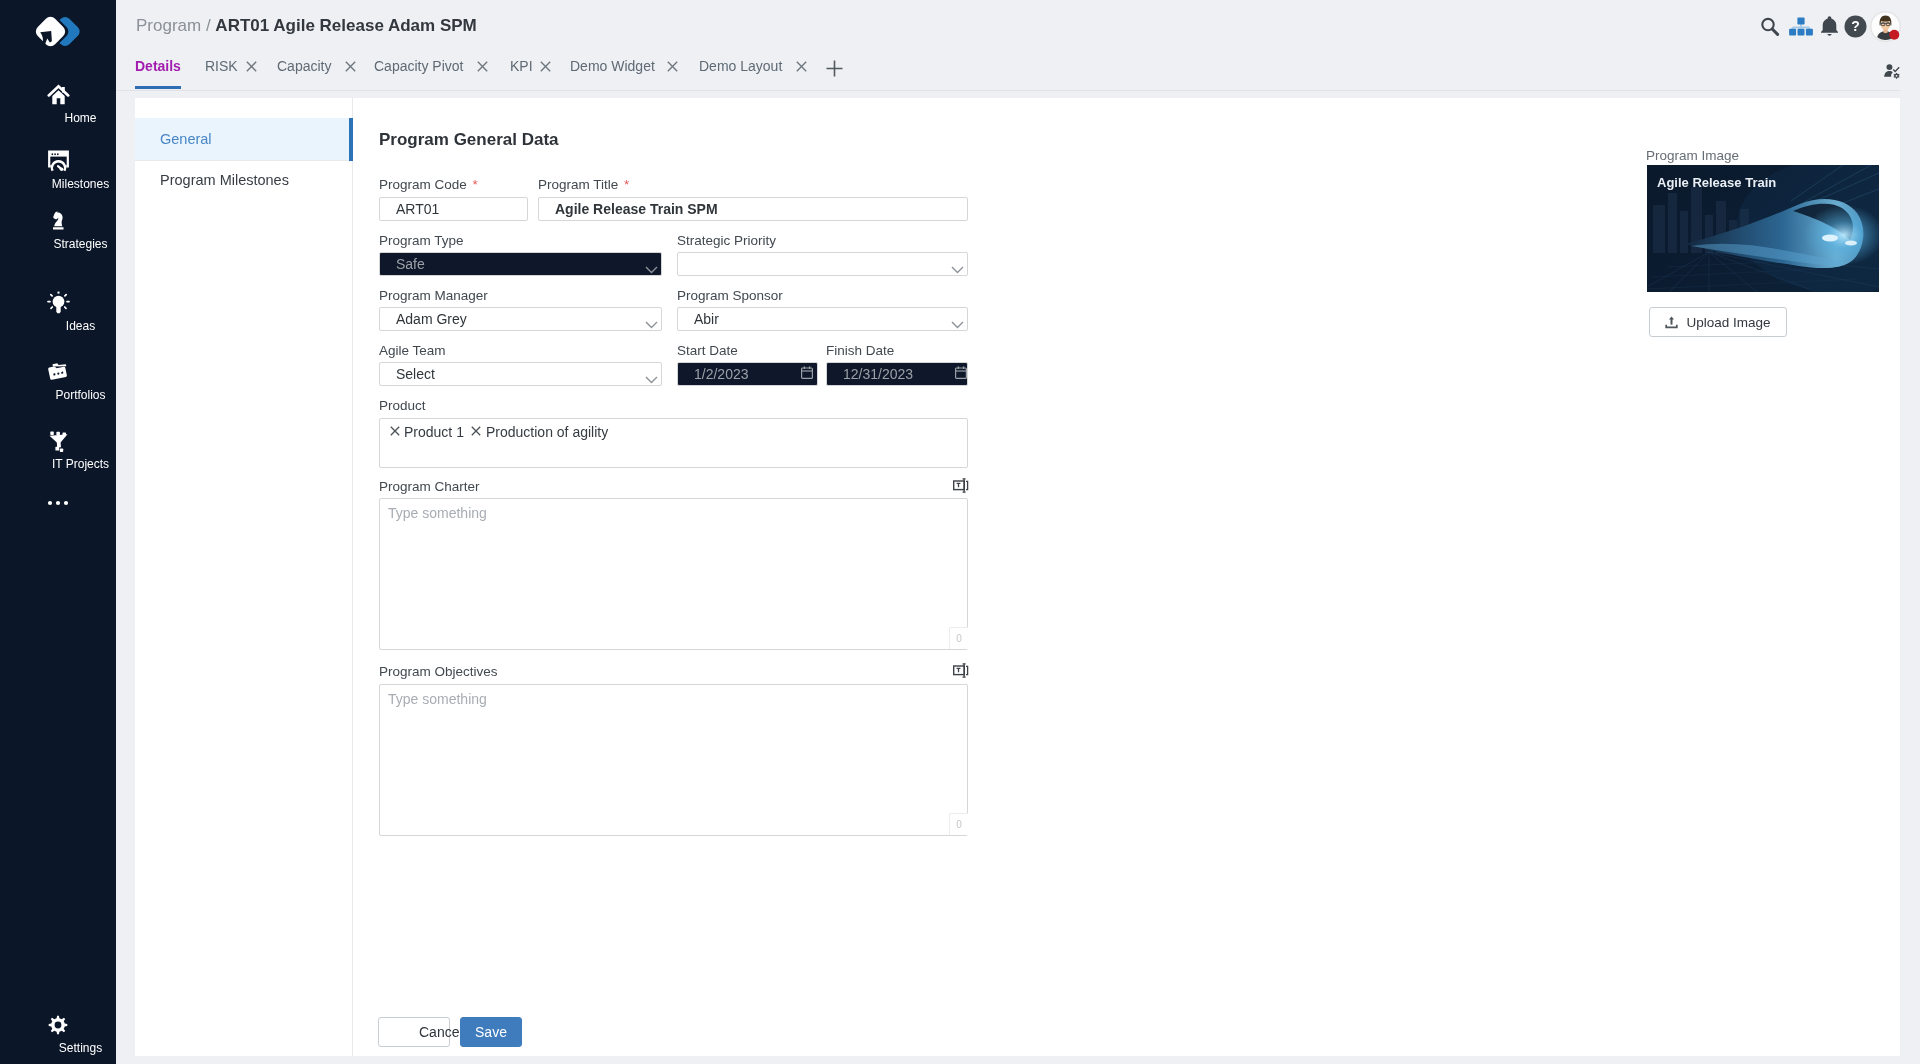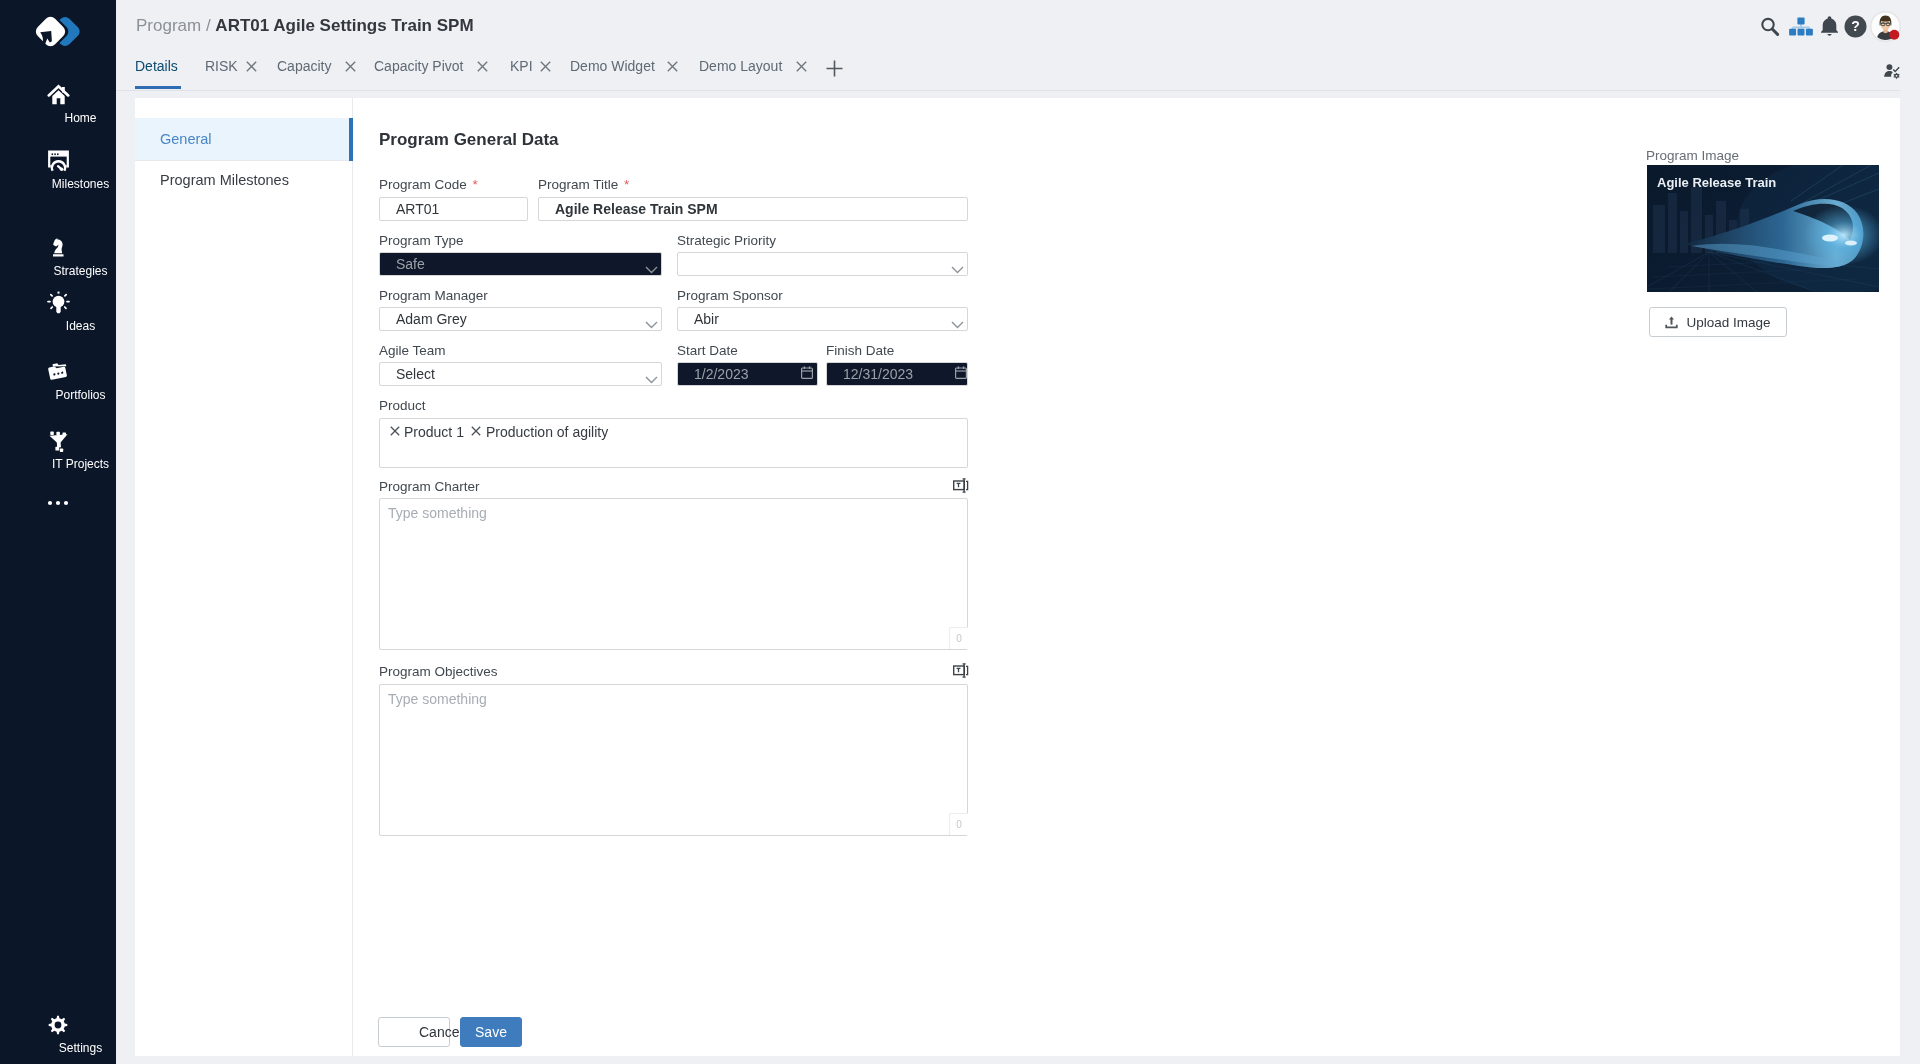--- a/index.html
+++ b/index.html
@@ -72,21 +72,21 @@
         <rect x="7.3" y="4.4" width="1.5" height="1.7" fill="#0c1629"></rect>
         <rect x="10" y="4.4" width="1.5" height="1.7" fill="#0c1629"></rect>
         <circle cx="11.5" cy="18" r="7.8" fill="#0c1629"></circle>
         <path d="M5.6 21.8 A6.6 6.6 0 1 1 17.4 21.8" stroke="#fff" stroke-width="2.3" fill="none"></path>
         <line x1="11" y1="17.2" x2="14.2" y2="19.9" stroke="#0c1629" stroke-width="4.4"></line>
         <line x1="11" y1="17.2" x2="13.9" y2="19.6" stroke="#fff" stroke-width="2.2" stroke-linecap="round"></line>
         <circle cx="14.6" cy="20.2" r="1.8" fill="#fff"></circle>
       </svg>
     <div class="lbl">Milestones</div>
   </div>
-  <div class="sn" style="top:236px;">
+  <div class="sn" style="top:209px;">
     <svg width="24" height="24" viewBox="0 0 24 24" fill="#fff">
         <path d="M7 20.5 L17.5 20.5 L17.5 18.3 L7 18.3 Z M8.2 17.3 L16.3 17.3 C16.3 17.3 15.6 15.2 15.6 13 C15.6 11.5 16.6 10.2 16.6 8.4 C16.6 5.4 14.3 3.4 11.6 3.4 L11.2 3.4 L11.6 2.2 L10 3 C9.4 3.3 9 3.6 8.7 4.3 L7.3 7.8 C7.1 8.3 7.3 8.9 7.8 9.2 L9.5 10.2 C10 10.5 10.6 10.4 11 10 L12.2 8.8 C12.5 9.8 12 11.2 10.6 12.6 C9.3 13.9 8.4 15.7 8.2 17.3 Z"></path>
       </svg>
     <div class="lbl">Strategies</div>
   </div>
   <div class="sn" style="top:290px;">
     <svg width="25" height="25" viewBox="0 0 25 25" fill="#fff">
         <circle cx="12.5" cy="11.6" r="5.9"></circle>
         <path d="M10.3 16.5 L14.7 16.5 L14.7 21.8 L13.6 23.2 L11.4 23.2 L10.3 21.8 Z"></path>
         <rect x="11.5" y="1.6" width="2" height="2"></rect>
@@ -132,21 +132,21 @@
       </svg>
   </div>
   <div class="sn" style="top:1013px;">
     <svg width="24" height="24" viewBox="0 0 24 24" fill="#fff">
         <path d="M12 1.8 L13.8 1.8 L14.3 4.4 A7.8 7.8 0 0 1 16.6 5.4 L18.8 3.9 L20.1 5.2 L18.6 7.4 A7.8 7.8 0 0 1 19.6 9.7 L22.2 10.2 L22.2 12 L19.6 12.5 A7.8 7.8 0 0 1 18.6 14.8 L20.1 17 L18.8 18.3 L16.6 16.8 A7.8 7.8 0 0 1 14.3 17.8 L13.8 20.4 L12 20.4 L11.5 17.8 A7.8 7.8 0 0 1 9.2 16.8 L7 18.3 L5.7 17 L7.2 14.8 A7.8 7.8 0 0 1 6.2 12.5 L3.6 12 L3.6 10.2 L6.2 9.7 A7.8 7.8 0 0 1 7.2 7.4 L5.7 5.2 L7 3.9 L9.2 5.4 A7.8 7.8 0 0 1 11.5 4.4 Z M12.9 7.7 A3.4 3.4 0 1 0 12.9 14.5 A3.4 3.4 0 0 0 12.9 7.7 Z" transform="translate(-0.9 0.9)"></path>
       </svg>
     <div class="lbl">Settings</div>
   </div>
 </div>
 
-<div id="crumb">Program / <b>ART01 Agile Settings Train SPM</b></div>
+<div id="crumb">Program / <b>ART01 Agile Release Adam SPM</b></div>
 
 <svg class="abs" style="left:1759px; top:16px;" width="22" height="22" viewBox="0 0 22 22">
     <circle cx="9" cy="8.6" r="5.7" fill="none" stroke="#3f464d" stroke-width="2.1"></circle>
     <line x1="13.2" y1="13" x2="18.6" y2="18.4" stroke="#3f464d" stroke-width="3" stroke-linecap="round"></line>
   </svg>
 <svg class="abs" style="left:1789px; top:17px;" width="24" height="19" viewBox="0 0 24 19">
     <path d="M12 6 L12 10.5 M3.6 10.5 L20.4 10.5 M3.6 10.5 L3.6 12.5 M20.4 10.5 L20.4 12.5" fill="none" stroke="#a5c9e6" stroke-width="1.8"></path>
     <rect x="8.4" y="0.4" width="7.2" height="7" rx="1" fill="#2c7cc3"></rect>
     <rect x="0.1" y="11.7" width="7" height="6.9" rx="1" fill="#2c7cc3"></rect>
     <rect x="8.5" y="11.7" width="7" height="6.9" rx="1" fill="#2c7cc3"></rect>
@@ -171,21 +171,21 @@
     <rect x="16.3" y="11.8" width="3.4" height="2.8" rx="0.8" fill="none" stroke="#3a3f44" stroke-width="0.9"></rect>
   <circle cx="24.3" cy="23.8" r="5" fill="#c41b22"></circle>
 </svg>
 <svg class="abs" style="left:1882px; top:62px;" width="19" height="19" viewBox="0 0 23 23" fill="#40474d">
     <circle cx="9" cy="6.2" r="3.6"></circle>
     <path d="M2.6 17.4 C3.2 12.8 5.8 10.8 9 10.8 C10.6 10.8 12.1 11.3 13.2 12.4 C11.8 13.4 11 15 11 17 L11.2 17.9 L2.6 17.9 Z"></path>
     <path d="M14.2 8.6 L16 10.4 L20.2 5.8 L21.4 6.9 L16 12.6 L13 9.7 Z"></path>
     <path d="M16.9 13.2 L18.3 13.2 L18.5 14.3 L19.6 14.8 L20.6 14.2 L21.3 15.4 L20.4 16.2 L20.4 17.2 L21.3 18 L20.6 19.2 L19.6 18.6 L18.5 19.1 L18.3 20.2 L16.9 20.2 L16.7 19.1 L15.6 18.6 L14.6 19.2 L13.9 18 L14.8 17.2 L14.8 16.2 L13.9 15.4 L14.6 14.2 L15.6 14.8 L16.7 14.3 Z M17.6 15.6 A1.1 1.1 0 1 0 17.6 17.8 A1.1 1.1 0 0 0 17.6 15.6 Z"></path>
   </svg>
 
-<div class="tabtxt" style="left:135px; color:#0c4a6e;">Details</div>
+<div class="tabtxt" style="left:135px; color:#a21caf;font-weight:bold;">Details</div>
 <div class="tabtxt" style="left:205px;">RISK</div>
 <svg class="abs" style="left:246px; top:61px;" width="11" height="11" viewBox="0 0 11 11">
     <path d="M0.8 0.8 L10.2 10.2 M10.2 0.8 L0.8 10.2" stroke="#70777e" stroke-width="1.4"></path>
   </svg>
 <div class="tabtxt" style="left:277px;">Capacity</div>
 <svg class="abs" style="left:345px; top:61px;" width="11" height="11" viewBox="0 0 11 11">
     <path d="M0.8 0.8 L10.2 10.2 M10.2 0.8 L0.8 10.2" stroke="#70777e" stroke-width="1.4"></path>
   </svg>
 <div class="tabtxt" style="left:374px;">Capacity Pivot</div>
 <svg class="abs" style="left:477px; top:61px;" width="11" height="11" viewBox="0 0 11 11">

